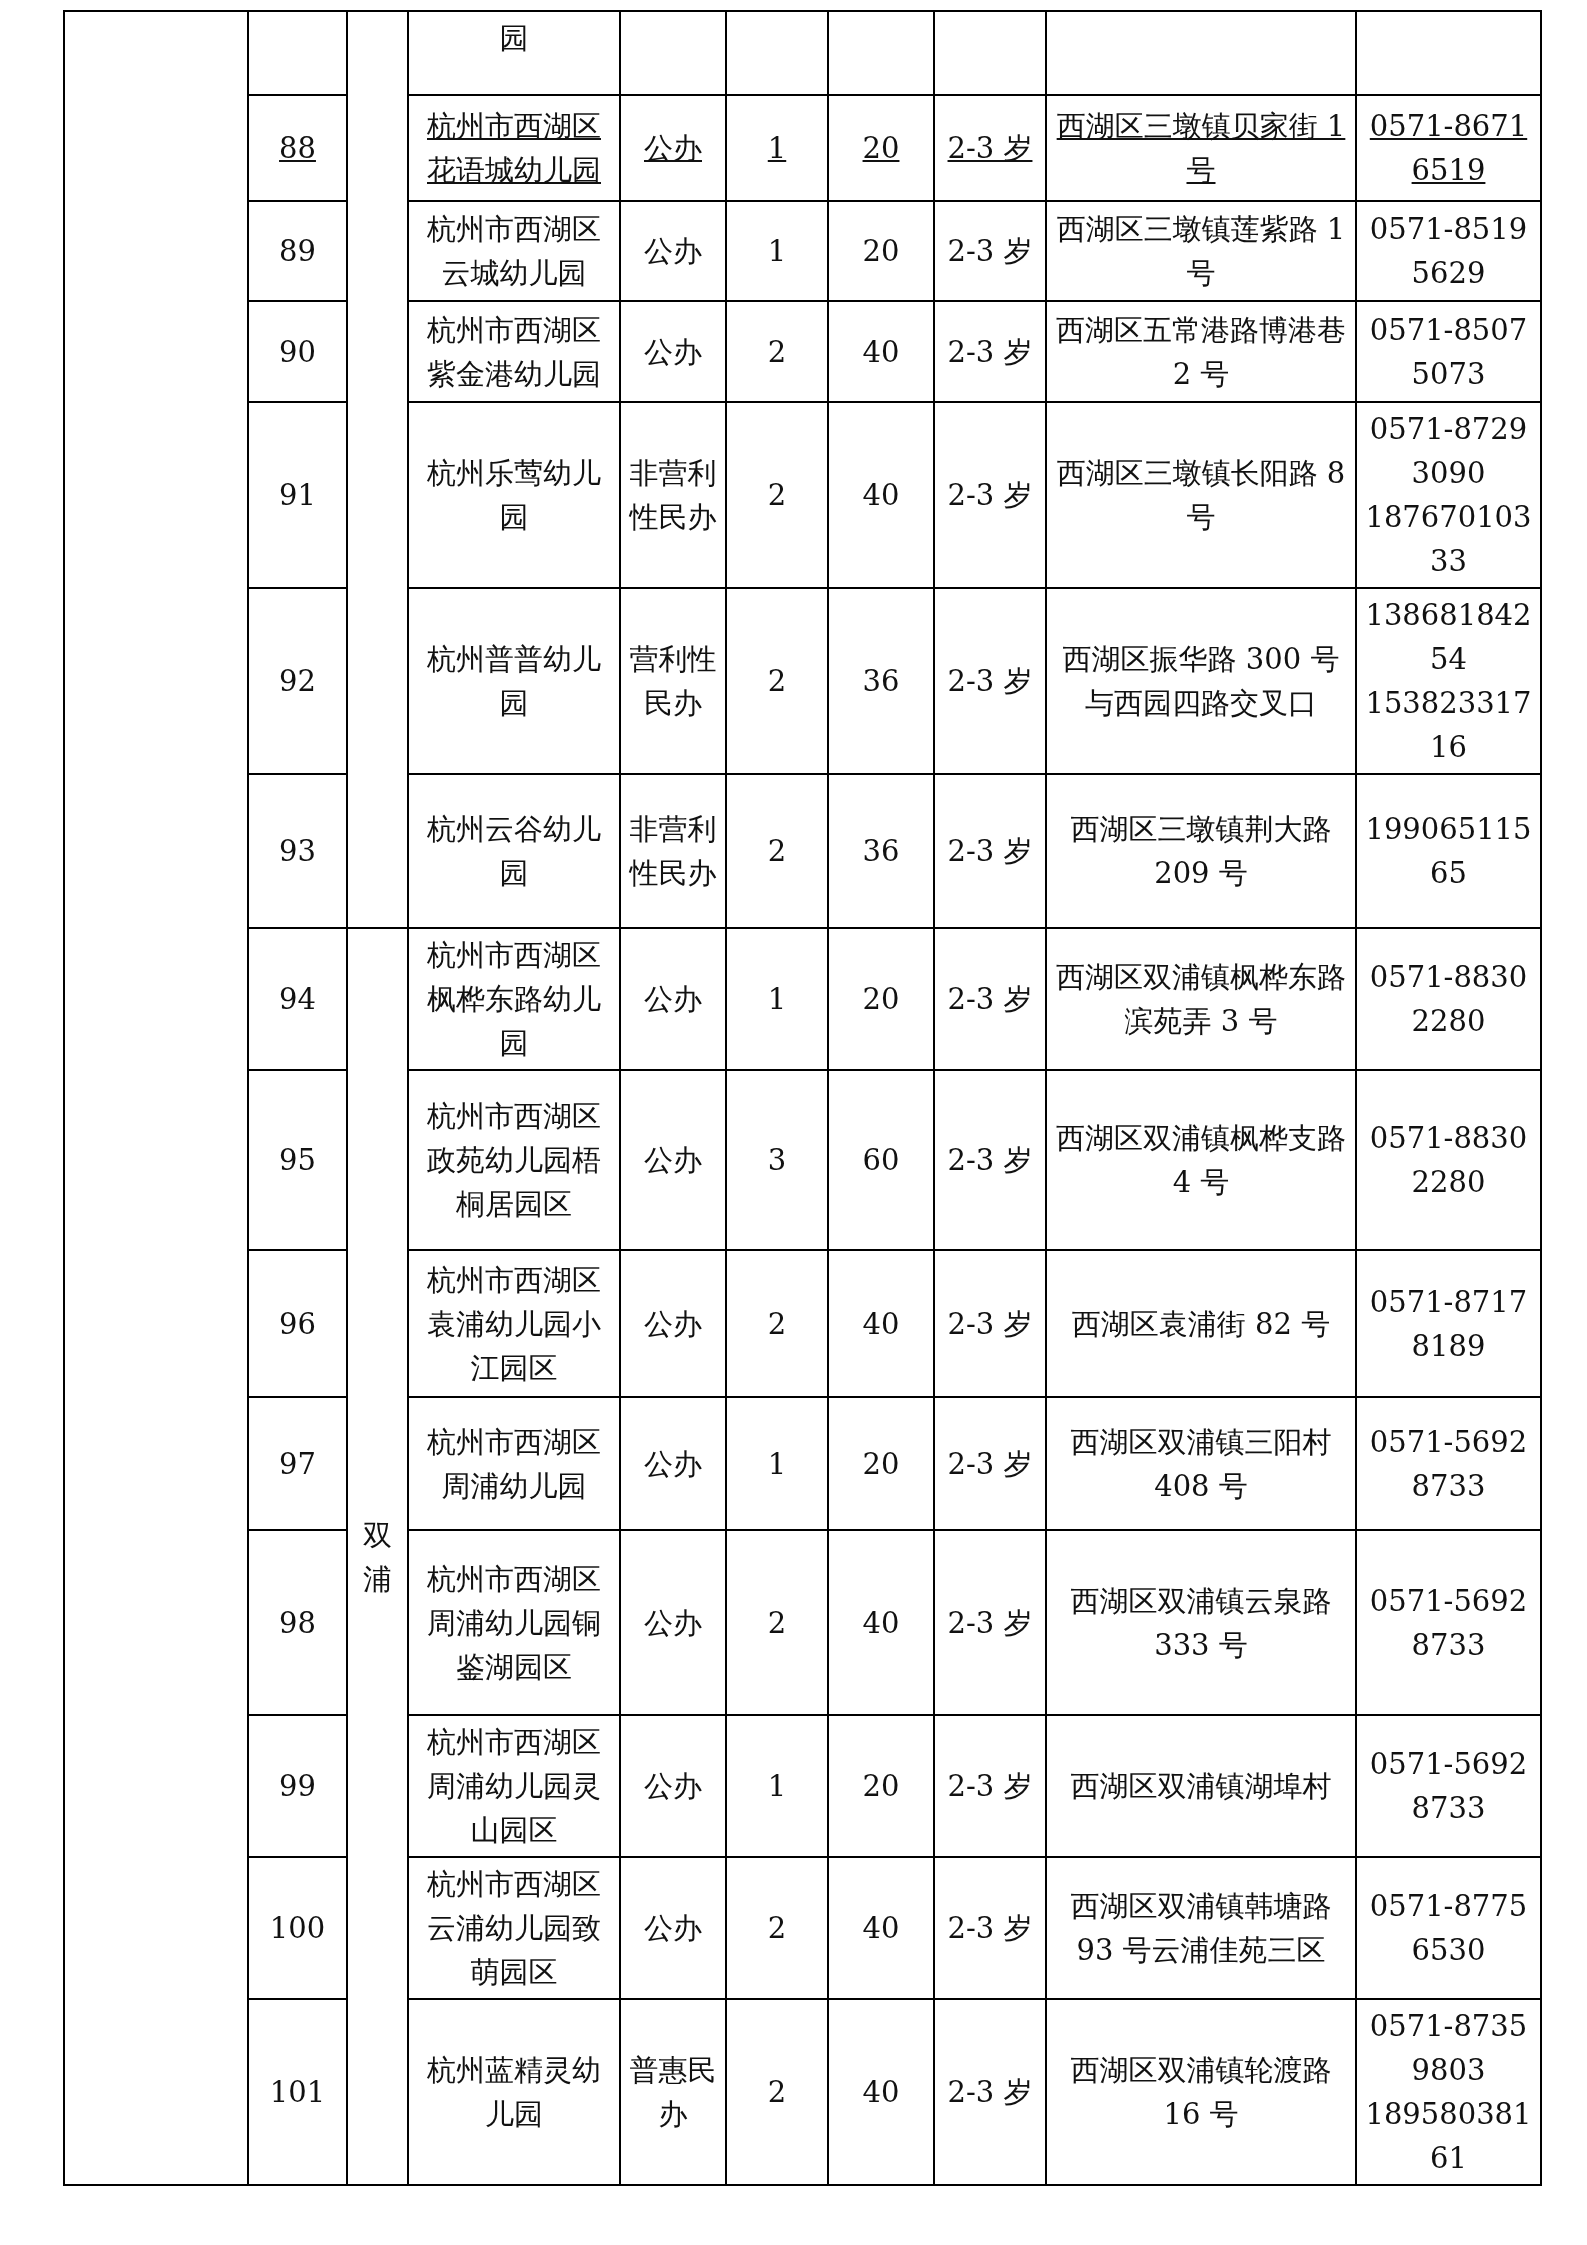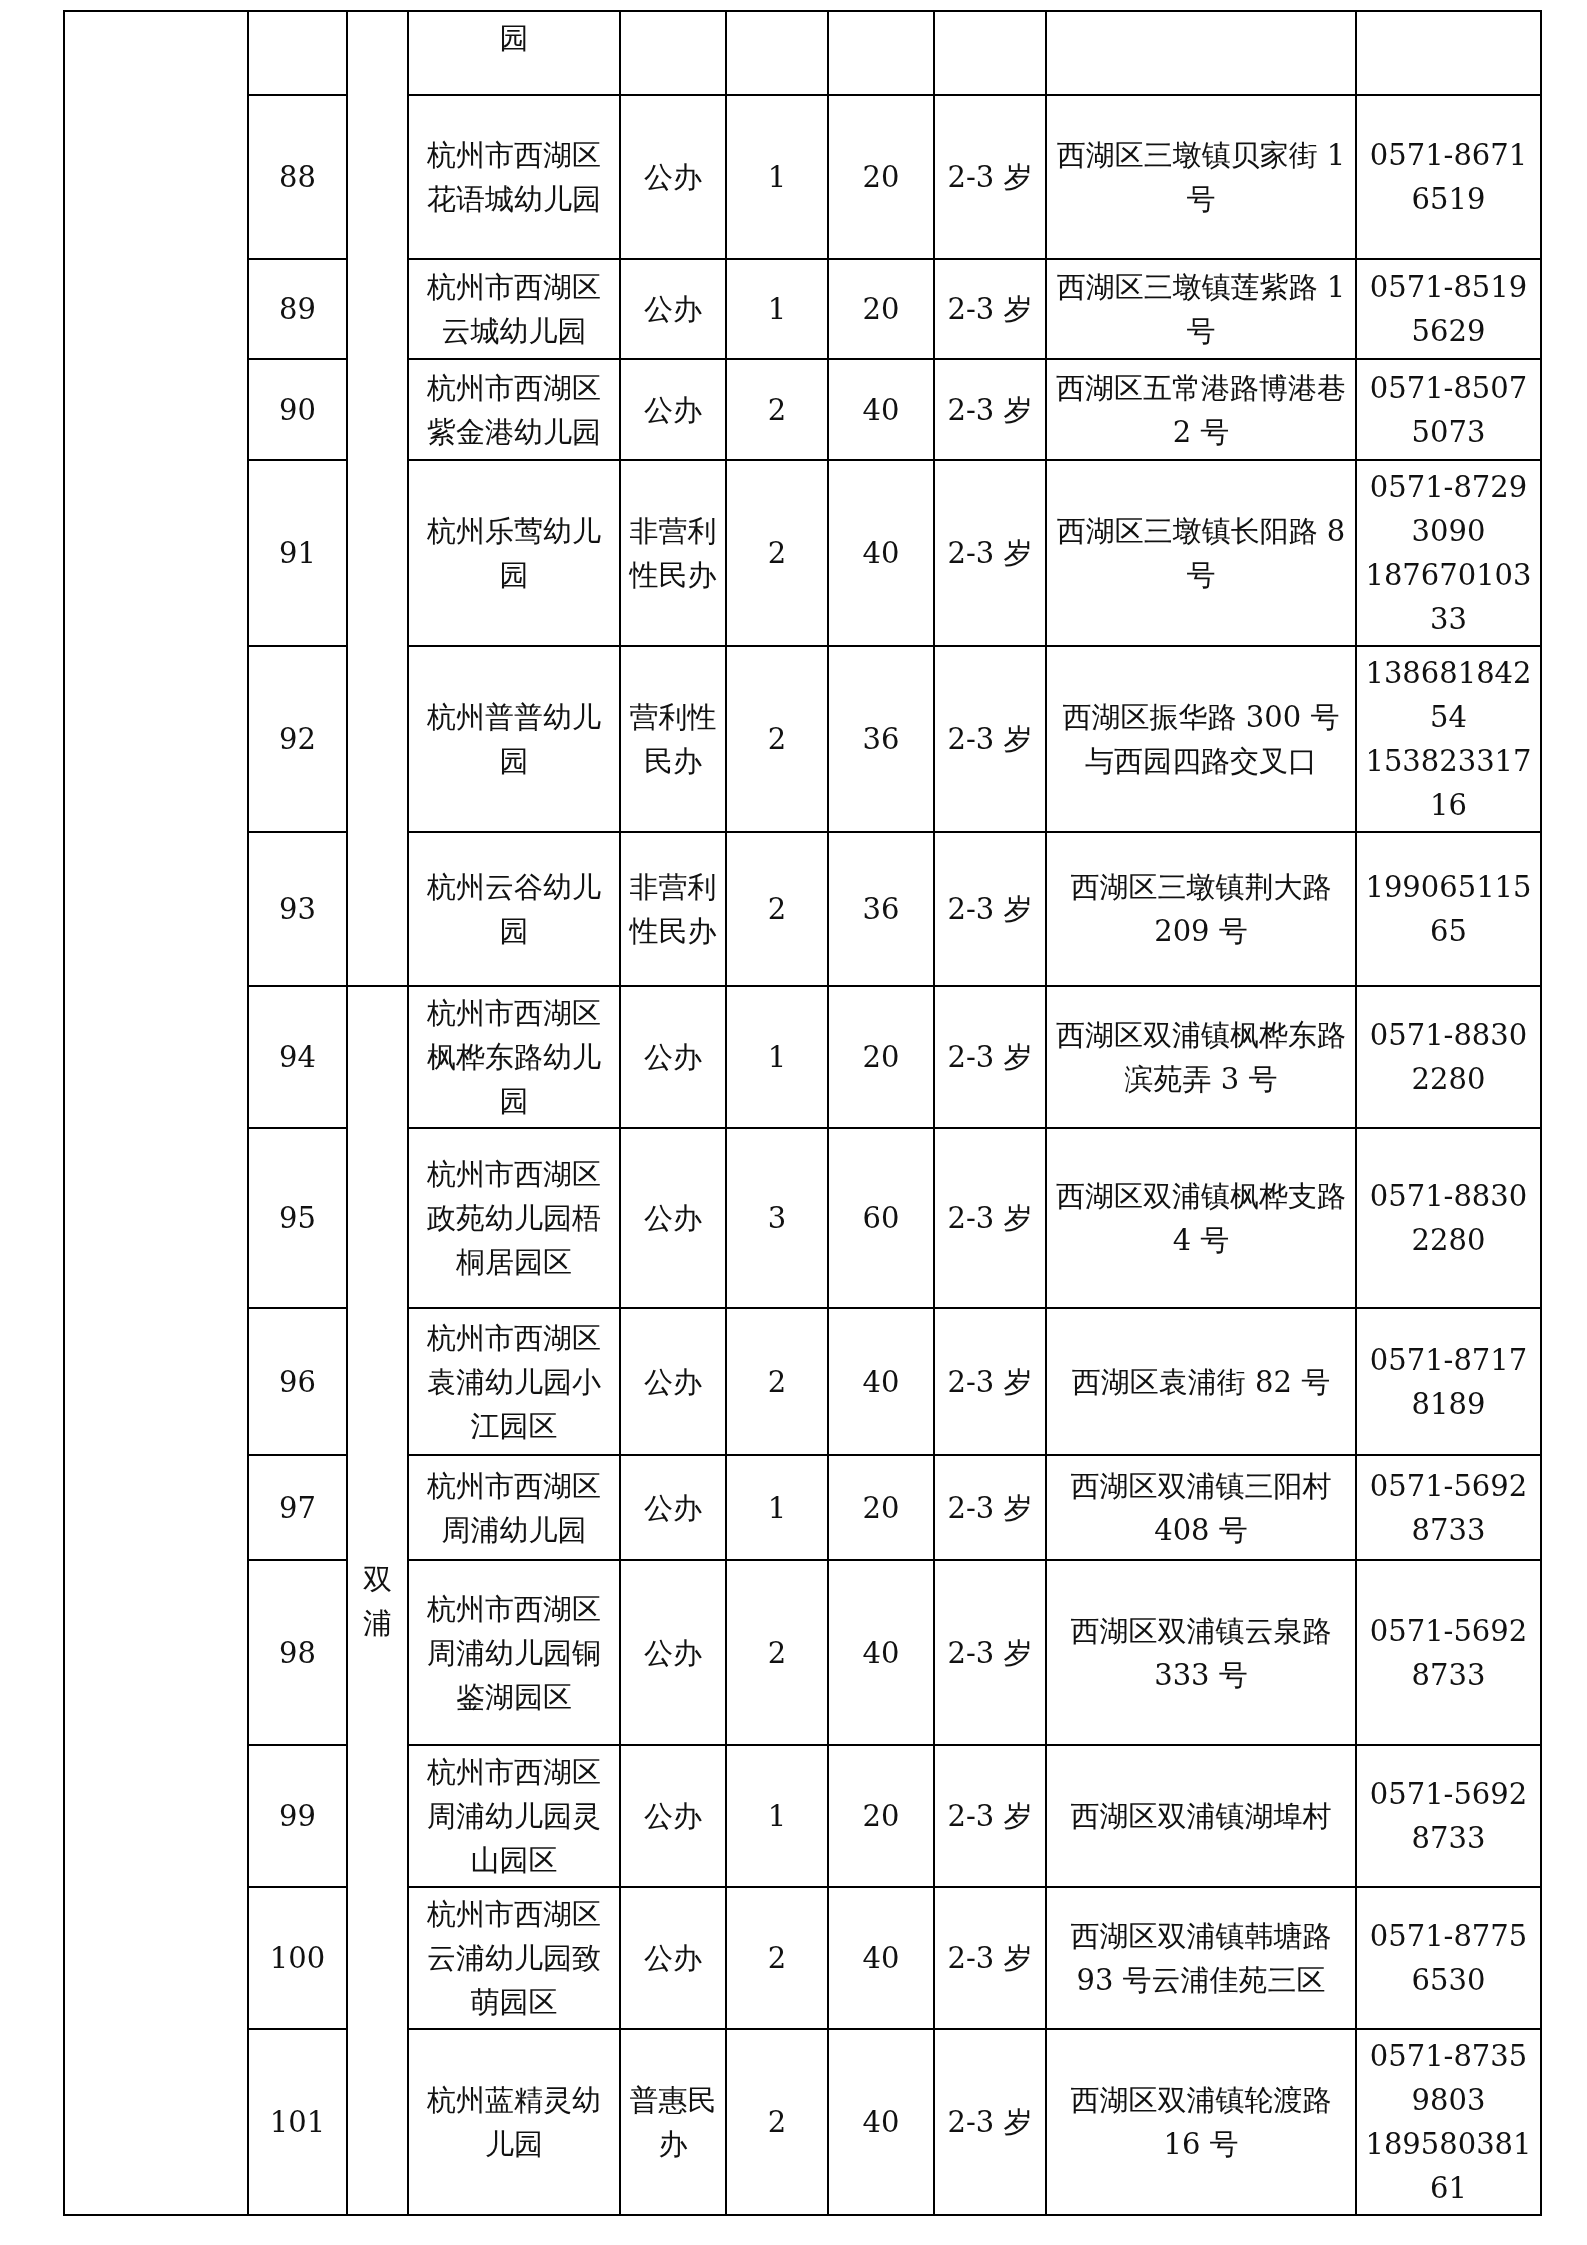--- a/index.html
+++ b/index.html
@@ -70,21 +70,21 @@
     <td class="group-cell" rowspan="7"></td>
     <td class="name-cell">园</td>
     <td class="type-cell"></td>
     <td></td>
     <td></td>
     <td></td>
     <td class="address-cell"></td>
     <td class="phone-cell"></td>
   </tr>
 
-  <tr class="table-row" style="height:164px;">
+  <tr class="table-row" style="height:106px;text-decoration:underline;">
     <td>88</td>
     <td class="name-cell">杭州市西湖区花语城幼儿园</td>
     <td class="type-cell">公办</td>
     <td>1</td>
     <td>20</td>
     <td>2-3 岁</td>
     <td class="address-cell">西湖区三墩镇贝家街 1 号</td>
     <td class="phone-cell">0571-86716519</td>
   </tr>
 
@@ -172,21 +172,21 @@
     <td>96</td>
     <td class="name-cell">杭州市西湖区袁浦幼儿园小江园区</td>
     <td class="type-cell">公办</td>
     <td>2</td>
     <td>40</td>
     <td>2-3 岁</td>
     <td class="address-cell">西湖区袁浦街 82 号</td>
     <td class="phone-cell">0571-87178189</td>
   </tr>
 
-  <tr class="table-row" style="height:105px;">
+  <tr class="table-row" style="height:133px;">
     <td>97</td>
     <td class="name-cell">杭州市西湖区周浦幼儿园</td>
     <td class="type-cell">公办</td>
     <td>1</td>
     <td>20</td>
     <td>2-3 岁</td>
     <td class="address-cell">西湖区双浦镇三阳村 408 号</td>
     <td class="phone-cell">0571-56928733</td>
   </tr>
 

